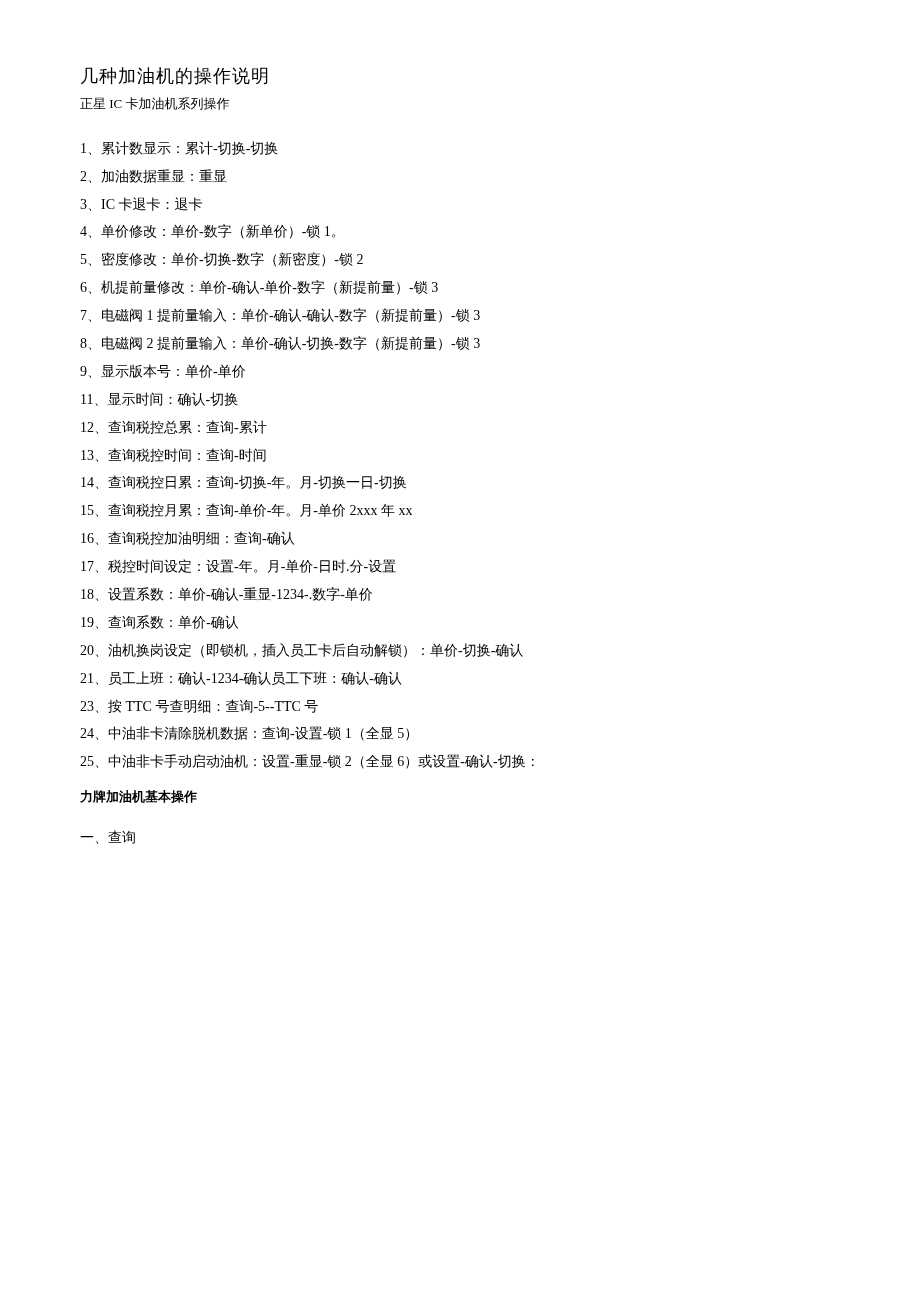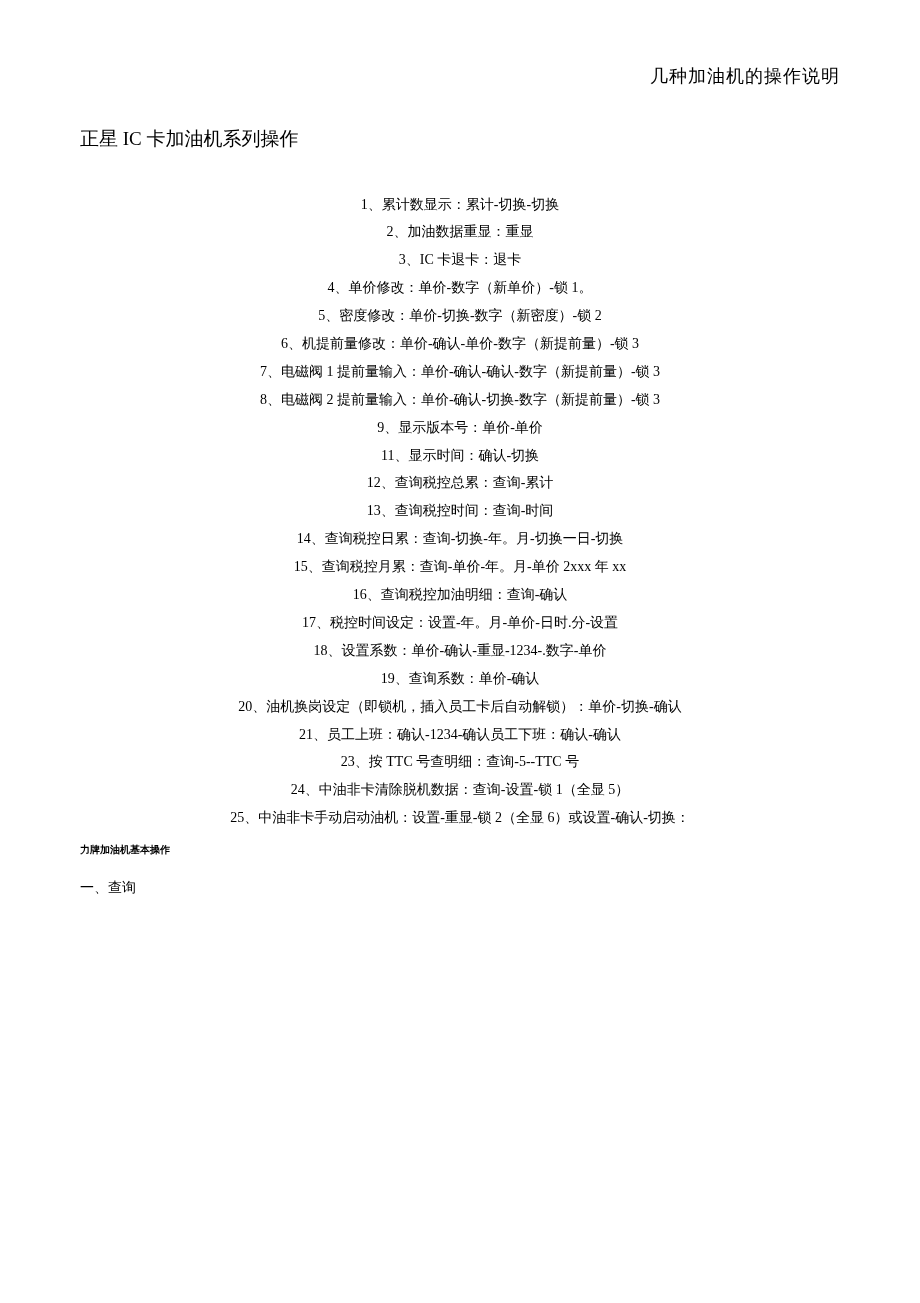--- a/index.html
+++ b/index.html
@@ -13,44 +13,42 @@
       font-family: "SimSun", "宋体", serif;
       font-size: 14px;
       color: #000000;
       width: 920px;
       min-height: 1303px;
       padding: 60px 80px 60px 80px;
       line-height: 1.8;
     }
 
     .page-title {
-      text-align: right;
+      text-align: left;
       font-size: 18px;
       font-weight: normal;
-      margin-bottom: 30px;
       letter-spacing: 1px;
     }
 
     .subtitle {
-      font-size: 19px;
-      margin-bottom: 35px;
+      font-size: 13px;
+      margin-bottom: 20px;
     }
 
     .content-list {
       font-size: 14px;
       line-height: 1.85;
-      text-align: center;
     }
 
     .content-list p {
       margin-bottom: 2px;
     }
 
     .section-heading {
-      font-size: 10px;
+      font-size: 13px;
       font-weight: bold;
       margin-top: 10px;
       margin-bottom: 2px;
     }
 
     .section-sub-heading {
       font-size: 14px;
       margin-top: 16px;
     }
 

